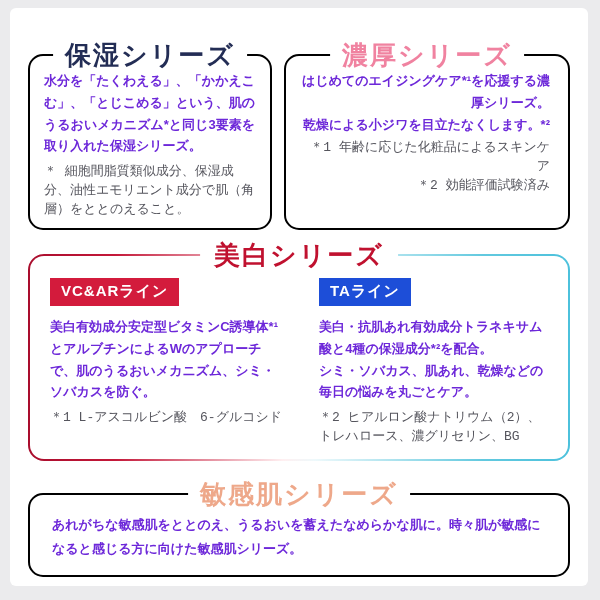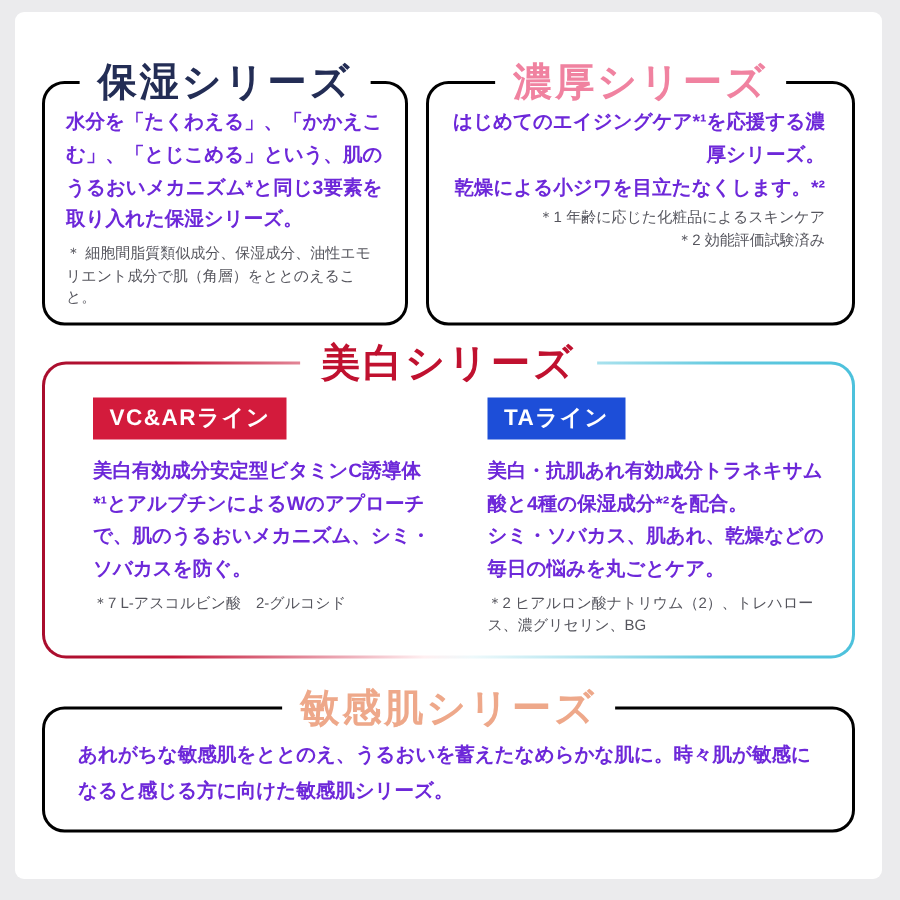--- a/index.html
+++ b/index.html
@@ -36,25 +36,26 @@
     letter-spacing:2px;
     line-height:1.1;
   }
   .body-text{
     font-size:13px;
     font-weight:bold;
     color:#6d28d9;
     line-height:1.68;
   }
   .note-text{
-    font-size:10px;
+    font-size:13px;
     font-weight:normal;
     color:#55555d;
     line-height:1.45;
     margin-top:6px;
+    font-family:Liberation Mono, monospace;
   }
   
   .row1{
     display:flex;
     gap:12px;
     margin-top:46px;
   }
   .box-moisture{
     width:244px;flex:0 0 auto;
     border-color:#232d55;
@@ -76,21 +77,21 @@
       rgba(255,150,160,0.15) 47%,
       rgba(140,215,230,0.15) 53%,
       #62c9df 84%, #4cc1dc 100%);
     border-radius:16px;
     padding:2px;
     position:relative;
   }
   .grad-inner{
     background:#ffffff;
     border-radius:14px;
-    padding:22px 0 12px 12px;
+    padding:22px 0 12px 0;
     display:flex;
   }
   .whitening-title{
     position:absolute;
     top:0;left:50%;
     transform:translate(-50%,-46%);
     background:#ffffff;
     padding:0 14px;
     white-space:nowrap;
     font-size:26px;font-weight:bold;letter-spacing:2px;
@@ -147,21 +148,21 @@
   </div>
 
   <div class="row2">
     <div class="grad-wrap">
       <div class="whitening-title">美白シリーズ</div>
       <div class="grad-inner">
 
         <div class="wcol">
           <span class="badge badge-vc">VC&amp;ARライン</span>
           <div class="body-text">美白有効成分安定型ビタミンC誘導体*¹とアルブチンによるWのアプローチで、肌のうるおいメカニズム、シミ・ソバカスを防ぐ。</div>
-          <div class="note-text">＊7 L-アスコルビン酸　2-グルコシド</div>
+          <div class="note-text">＊1 L-アスコルビン酸　6-グルコシド</div>
         </div>
 
         <div class="wcol">
           <span class="badge badge-ta">TAライン</span>
           <div class="body-text">美白・抗肌あれ有効成分トラネキサム酸と4種の保湿成分*²を配合。</div>
           <div class="body-text">シミ・ソバカス、肌あれ、乾燥などの毎日の悩みを丸ごとケア。</div>
           <div class="note-text">＊2 ヒアルロン酸ナトリウム（2）、トレハロース、濃グリセリン、BG</div>
         </div>
 
       </div>

